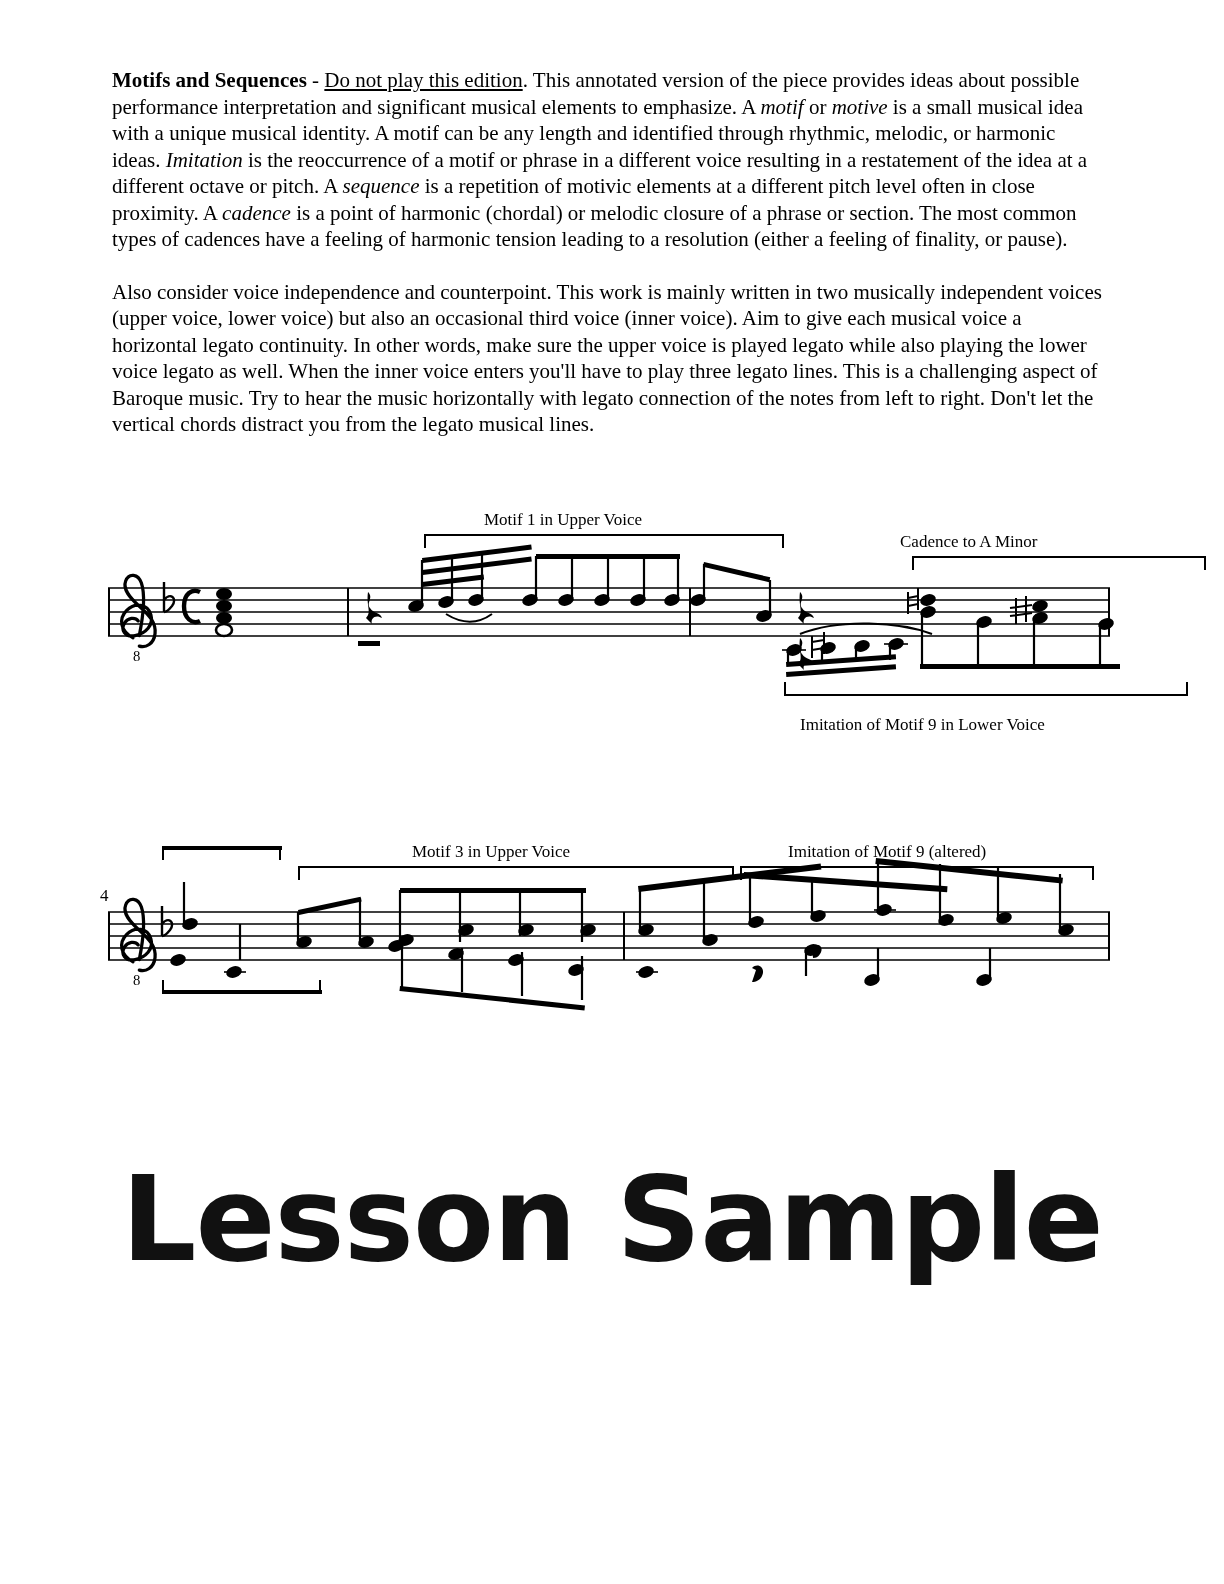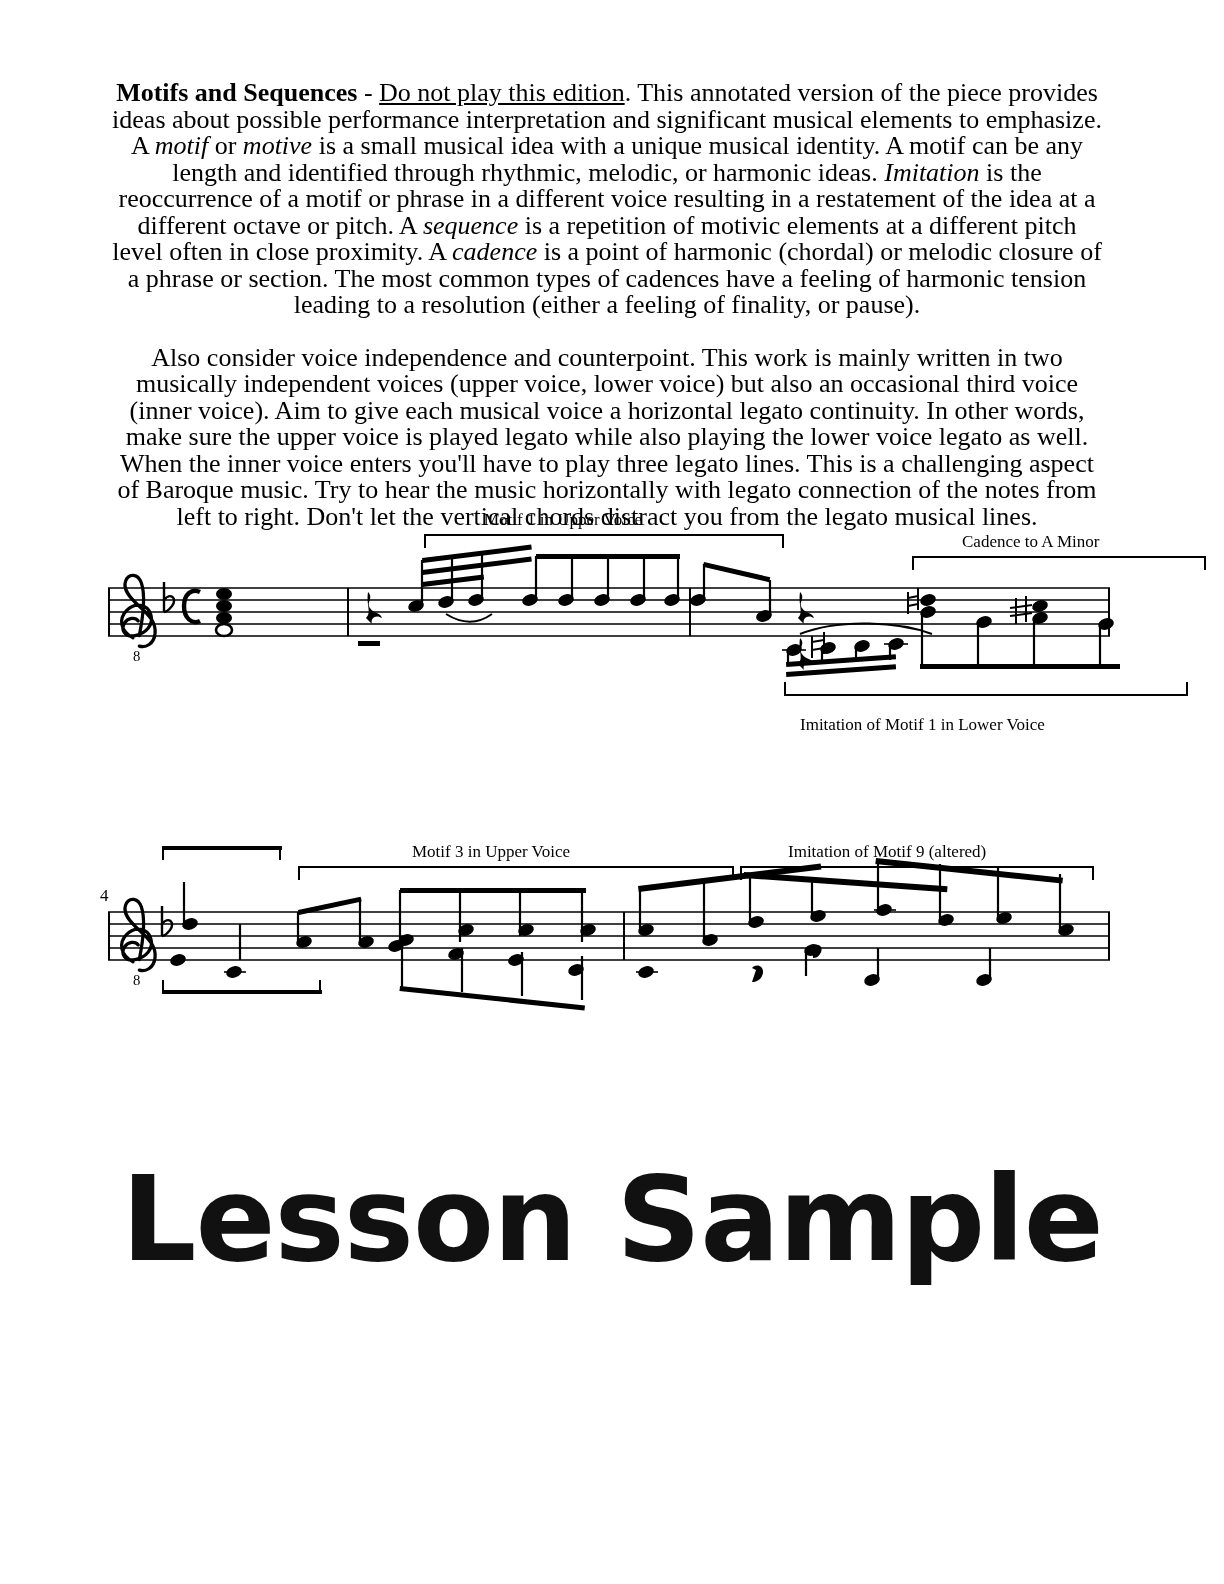--- a/index.html
+++ b/index.html
@@ -16,25 +16,25 @@
     overflow: hidden;
   }
   .page {
     position: absolute;
     inset: 0;
     background: #fff;
   }
   .prose {
     position: absolute;
     left: 112px;
-    top: 80px;
+    top: 67px;
     width: 990px;
-    font-size: 26px;
+    font-size: 21px;
     line-height: 26.5px;
-    text-align: center;
+    text-align: left;
   }
   .prose p {
     margin: 0 0 26px 0;
   }
   .b { font-weight: bold; }
   .u { text-decoration: underline; }
   .i { font-style: italic; }
 
   
   .system {
@@ -92,24 +92,24 @@
     <p>
       <span>Also consider voice independence and counterpoint. This work is mainly written in two musically independent voices (upper voice, lower voice) but also an occasional third voice (inner voice). Aim to give each musical voice a horizontal legato continuity. In other words, make sure the upper voice is played legato while also playing the lower voice legato as well. When the inner voice enters you'll have to play three legato lines. This is a challenging aspect of Baroque music. Try to hear the music horizontally with legato connection of the notes from left to right. Don't let the vertical chords distract you from the legato musical lines.</span>
     </p>
   </div>
 
   <div class="system" id="system-1">
 
     <div class="annotation" style="left:384px; top:10px;">Motif 1 in Upper Voice</div>
     <div class="bracket" style="left:324px; top:34px; width:356px;"></div>
 
-    <div class="annotation" style="left:862px; top:32px;font-family:Liberation Serif, serif;">Cadence to A Minor</div>
+    <div class="annotation" style="left:800px; top:32px;font-family:Liberation Serif, serif;">Cadence to A Minor</div>
     <div class="bracket" style="left:812px; top:56px; width:290px;"></div>
 
-    <div class="annotation" style="left:700px; top:215px;">Imitation of Motif 1 in Lower Voice</div>
+    <div class="annotation" style="left:700px; top:215px;">Imitation of Motif 9 in Lower Voice</div>
     <div class="bracket down" style="left:684px; top:182px; width:400px;"></div>
 
     <svg width="1020" height="250" viewBox="0 0 1020 250">
 
       <g stroke="#000" stroke-width="1.6">
         <line x1="8" y1="88" x2="1010" y2="88"></line>
         <line x1="8" y1="100" x2="1010" y2="100"></line>
         <line x1="8" y1="112" x2="1010" y2="112"></line>
         <line x1="8" y1="124" x2="1010" y2="124"></line>
         <line x1="8" y1="136" x2="1010" y2="136"></line>

